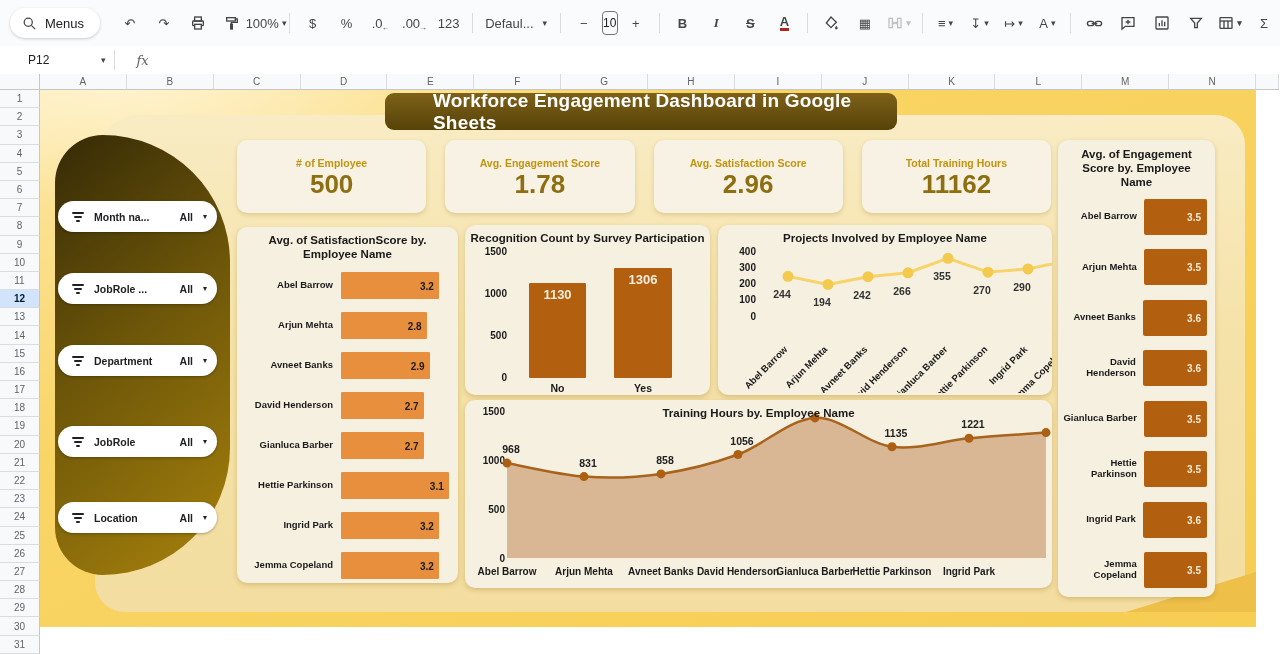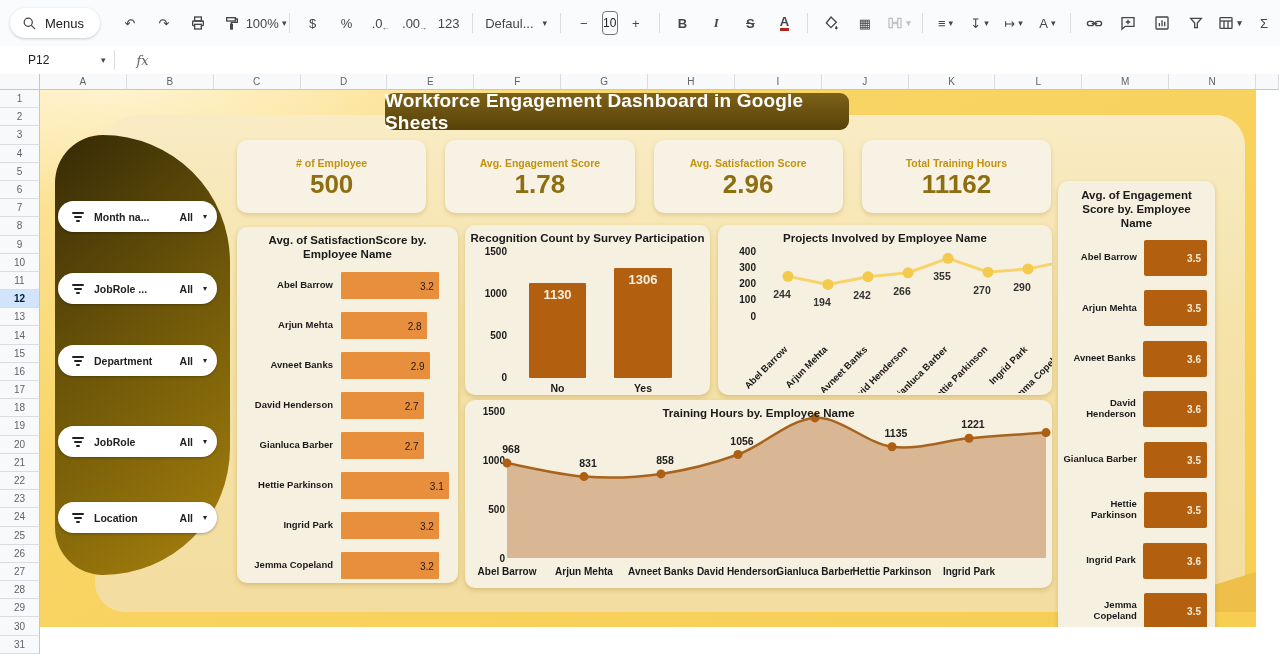--- a/index.html
+++ b/index.html
@@ -42,21 +42,21 @@
   #dash{position:absolute;left:40px;top:16px;width:1216px;height:537px;
     background:linear-gradient(150deg,#fce7a6 0%,#f9d566 30%,#f7cd52 100%);overflow:hidden;}
   #dash::before{content:"";position:absolute;left:0;top:0;width:520px;height:120px;
     background:radial-gradient(ellipse at 15% 0%,rgba(255,244,210,.9),rgba(255,244,210,0) 70%);}
   #fold{position:absolute;right:0;bottom:15px;width:130px;height:40px;background:#eebf49;
     clip-path:polygon(100% 0,100% 100%,0 100%);}
   #inner-panel{position:absolute;left:55px;top:25px;width:1150px;height:497px;border-radius:45px 30px 30px 30px;
     background:linear-gradient(180deg,#f9ecc4 0%,#f5e2a8 45%,#f3dda0 100%);}
   #title-bar{position:absolute;left:345px;top:3px;width:464px;height:37px;border-radius:9px;
     background:linear-gradient(180deg,#7d6119,#574208);display:flex;align-items:center;justify-content:center;
-    color:#fff;font-size:19px;font-weight:bold;letter-spacing:.2px;}
+    color:#fff;font-size:19px;font-weight:bold;letter-spacing:.2px;padding-left:48px;}
   #kpi-row{position:absolute;left:197px;top:50px;width:814px;height:73px;display:flex;gap:19px;}
   .kpi{flex:1;background:#f7f2e4;border-radius:10px;box-shadow:0 2px 4px rgba(150,110,20,.25);
     display:flex;flex-direction:column;align-items:center;justify-content:center;gap:2px;}
   .kpi .lab{font-size:10.5px;font-weight:bold;color:#c3930e;}
   .kpi .val{font-size:26px;font-weight:bold;color:#8d6e10;line-height:1;}
   #blob{position:absolute;left:15px;top:45px;width:175px;height:440px;
     background:linear-gradient(140deg,#352a06 0%,#6d5609 45%,#a8820c 100%);
     border-radius:60px 160px 160px 60px;}
   .pill{position:absolute;left:18px;width:159px;height:31px;background:#fff;border-radius:16px;
     display:flex;align-items:center;padding:0 10px 0 12px;box-sizing:border-box;gap:8px;
@@ -67,21 +67,21 @@
   .pill .all{font-size:10.5px;font-weight:bold;color:#202124;}
   .pill .caret{margin-left:2px;font-size:8px;color:#202124;}
   .panel{position:absolute;background:#f6f0e0;border-radius:10px;box-shadow:0 2px 5px rgba(150,110,20,.3);}
   .chart-title{font-size:11.5px;font-weight:bold;color:#1a1a1a;text-align:center;line-height:1.2;padding-top:7px;}
   
   .sat-row{display:flex;align-items:center;height:40px;padding:0 10px 0 4px;}
   .sat-row .lab{width:92px;text-align:right;font-size:9.5px;font-weight:bold;color:#1a1a1a;padding-right:8px;line-height:1.1;}
   .sat-row .barwrap{flex:1;}
   .sat-bar{height:27px;background:#e88f3e;border-radius:1px;position:relative;}
   .sat-bar .v{position:absolute;right:5px;top:50%;transform:translateY(-50%);
-    font-size:10px;font-weight:normal;color:#1a1a1a;}
+    font-size:10px;font-weight:bold;color:#1a1a1a;}
   
   .eng-row{display:flex;align-items:center;height:50.5px;padding:0 8px 0 4px;}
   .eng-row .lab{width:76px;text-align:right;font-size:9.5px;font-weight:bold;color:#1a1a1a;padding-right:7px;line-height:1.15;}
   .eng-bar{height:36px;background:#b35f10;border-radius:2px;position:relative;}
   .eng-bar .v{position:absolute;right:6px;top:50%;transform:translateY(-50%);
     font-size:10px;font-weight:bold;color:#f5ead2;}
   
   .yt{position:absolute;font-size:10px;font-weight:bold;color:#1a1a1a;width:40px;text-align:right;}
   .col-bar{position:absolute;background:#b35f10;border-radius:1px;}
   .col-bar .v{position:absolute;top:4px;left:0;right:0;text-align:center;color:#f7eedd;
@@ -500,21 +500,21 @@
           <circle cx="581" cy="32.6" r="4.5" fill="#ad5f13"></circle>
           <text x="42" y="175" text-anchor="middle" font-size="10" font-weight="bold" fill="#1a1a1a">Abel Barrow</text>
           <text x="119" y="175" text-anchor="middle" font-size="10" font-weight="bold" fill="#1a1a1a">Arjun Mehta</text>
           <text x="196" y="175" text-anchor="middle" font-size="10" font-weight="bold" fill="#1a1a1a">Avneet Banks</text>
           <text x="273" y="175" text-anchor="middle" font-size="10" font-weight="bold" fill="#1a1a1a">David Henderson</text>
           <text x="350" y="175" text-anchor="middle" font-size="10" font-weight="bold" fill="#1a1a1a">Gianluca Barber</text>
           <text x="427" y="175" text-anchor="middle" font-size="10" font-weight="bold" fill="#1a1a1a">Hettie Parkinson</text>
           <text x="504" y="175" text-anchor="middle" font-size="10" font-weight="bold" fill="#1a1a1a">Ingrid Park</text>
         </svg>
       </div>
-    <div id="eng-panel" class="panel" style="left:1018px;top:50px;width:157px;height:457px;margin-top:41px;">
+    <div id="eng-panel" class="panel" style="left:1018px;top:50px;width:157px;height:457px;">
         <div class="chart-title" style="padding: 8px 14px 2px;">Avg. of Engagement Score by. Employee Name</div>
         <div>
           <div class="eng-row">
             <div class="lab">Abel Barrow</div>
             <div class="eng-bar" style="width: 64.1667px;">
               <span class="v">3.5</span>
             </div>
           </div>
           <div class="eng-row">
             <div class="lab">Arjun Mehta</div>

